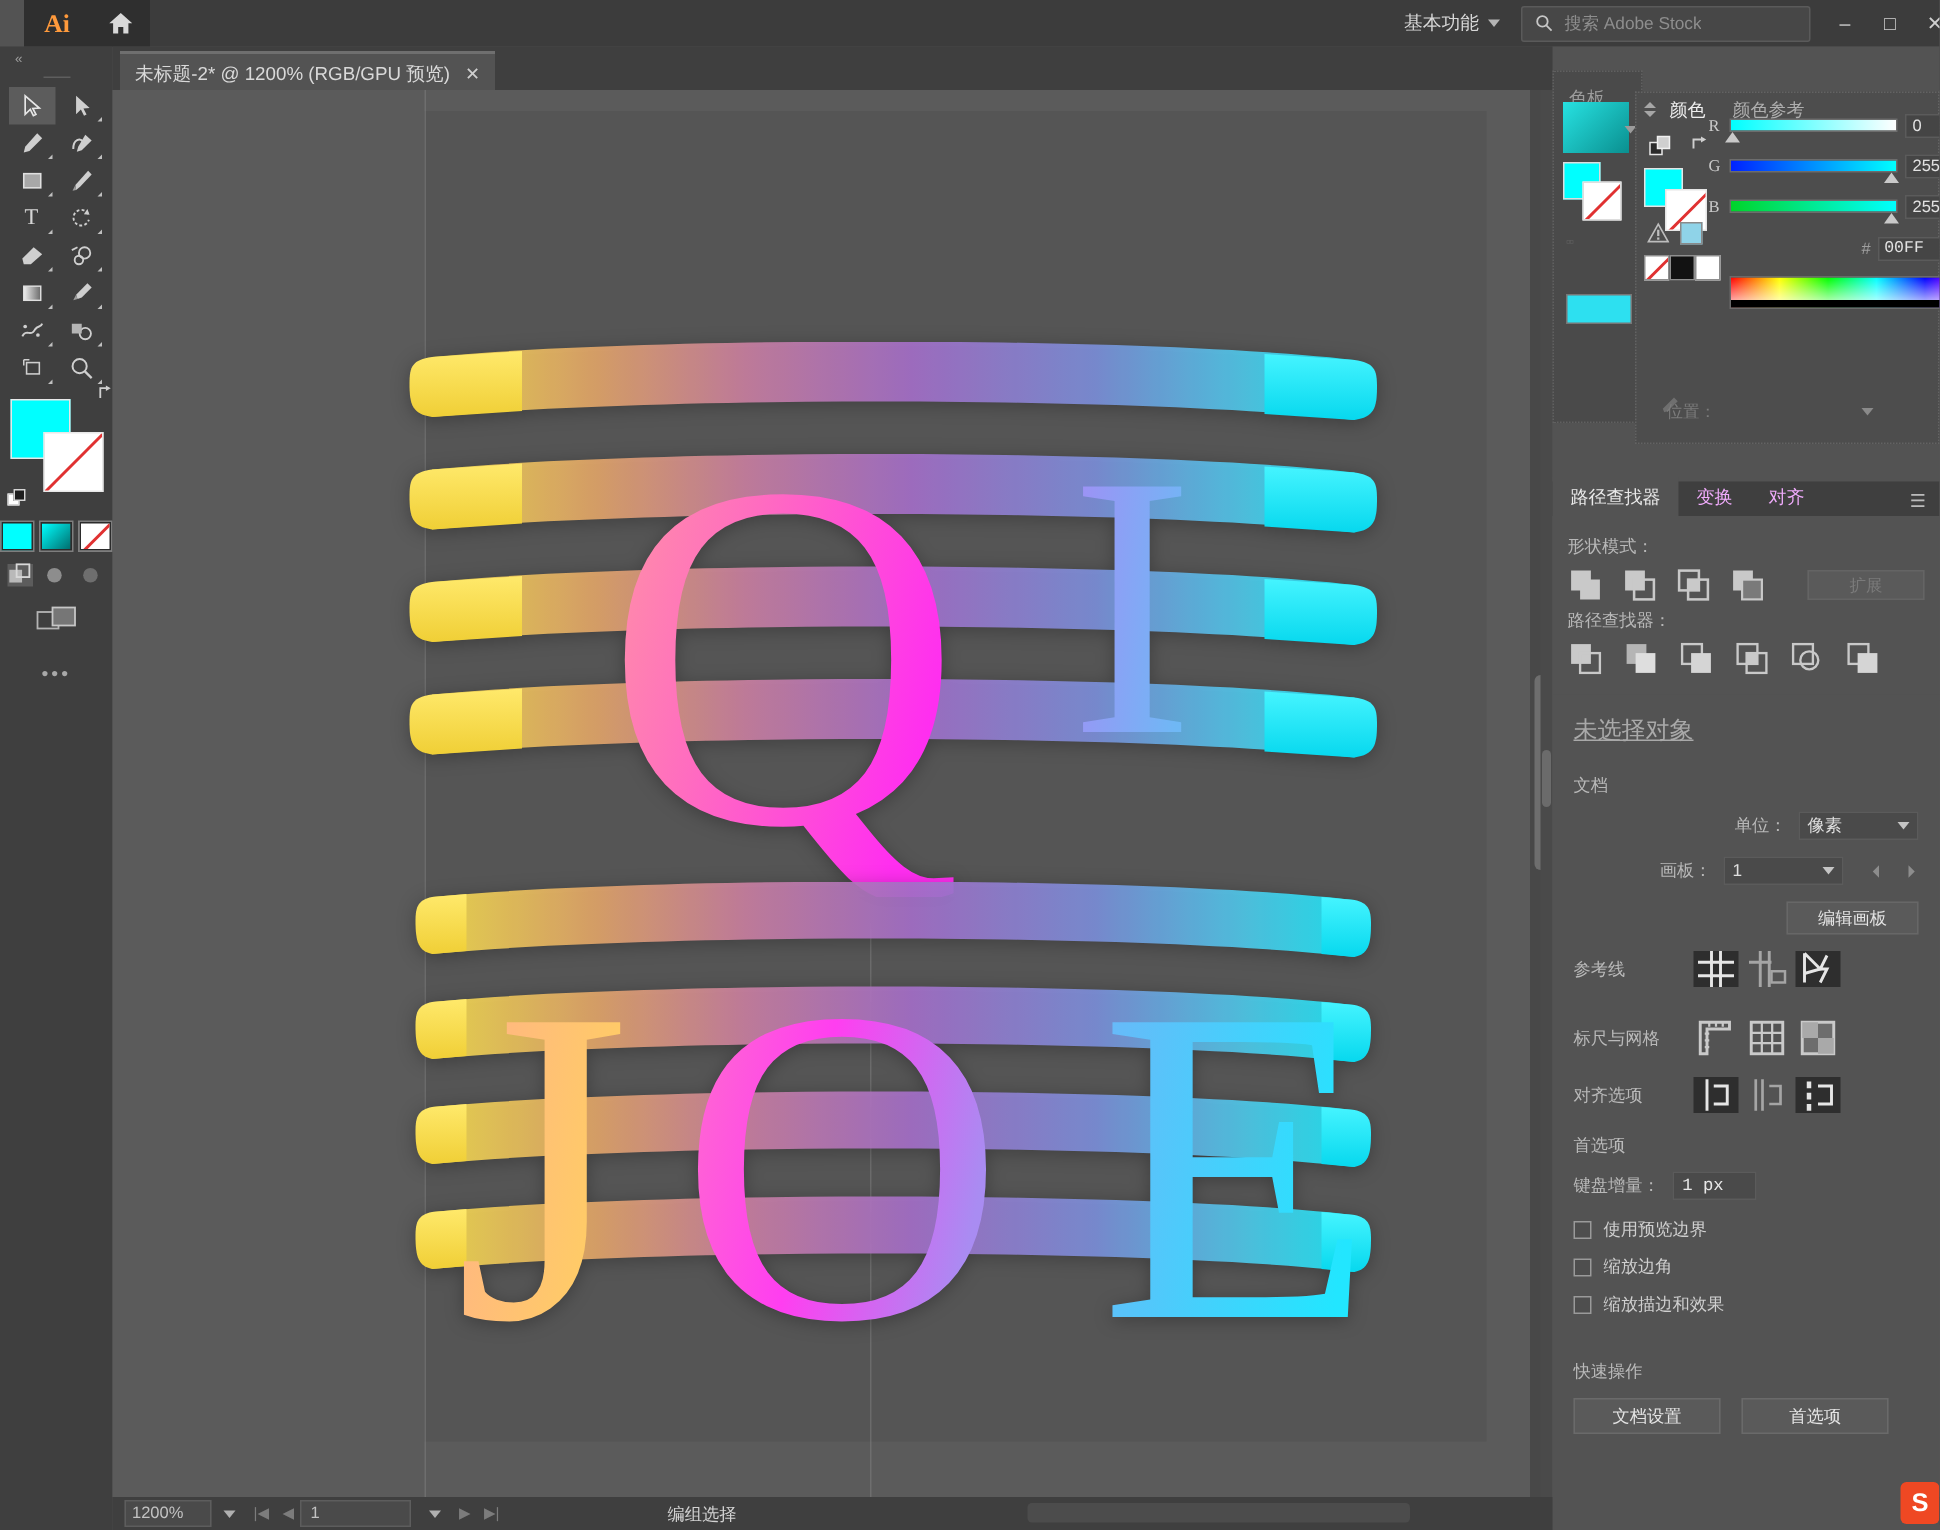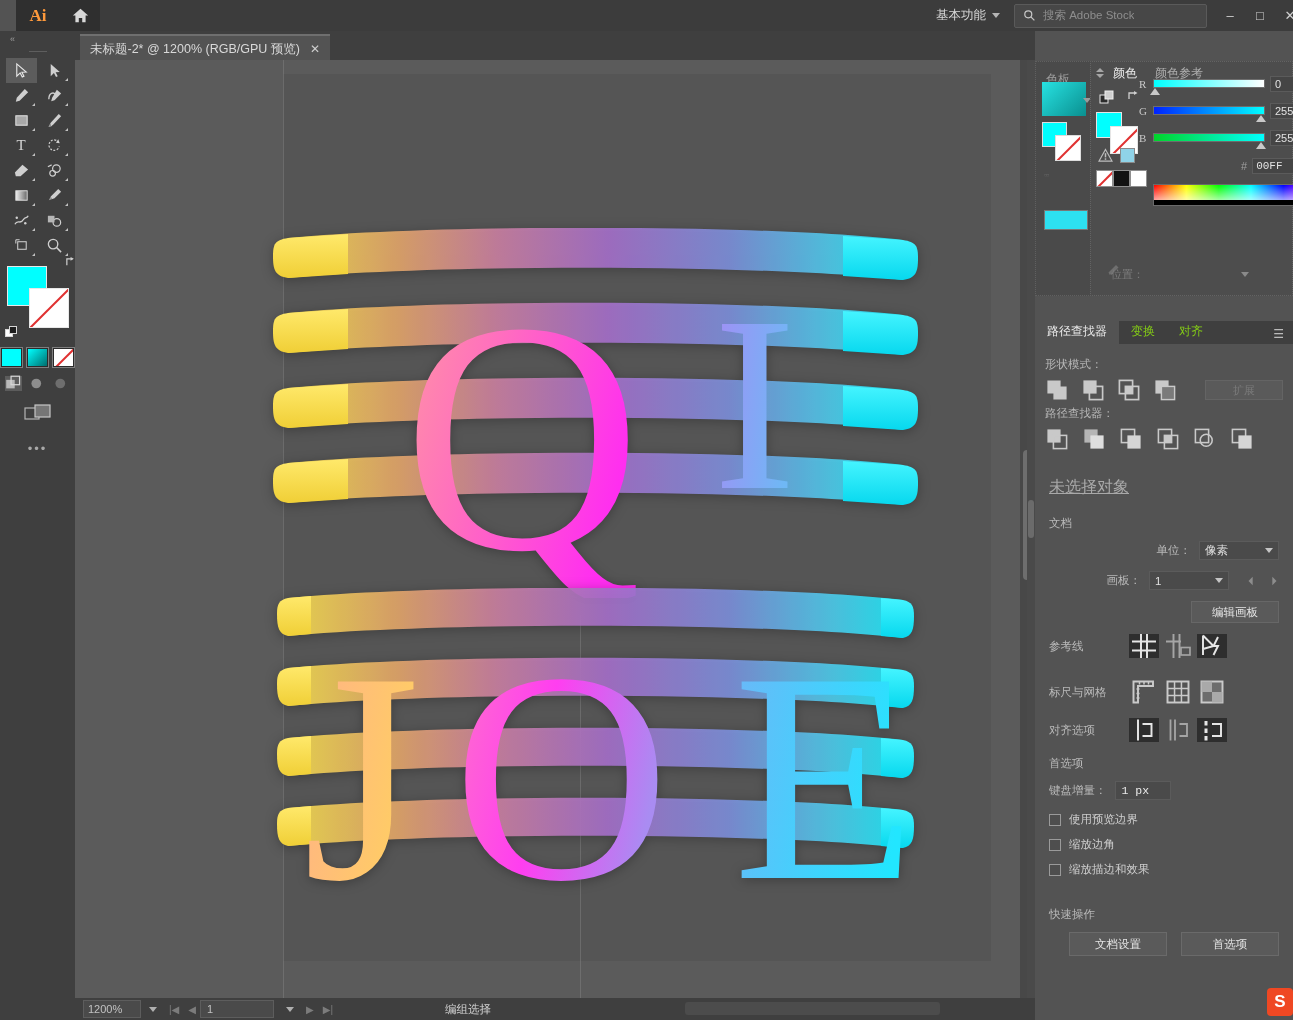--- a/index.html
+++ b/index.html
@@ -101,26 +101,26 @@
   .page-field{width:66px;height:16px;background:#4a4a4a;border:1px solid #5d5d5d;display:flex;
               align-items:center;padding-left:6px;font-size:11px;margin:0 4px;}
   .sb-status{margin-left:112px;font-size:11.5px;color:#d2d2d2;}
   .sb-right{margin-left:auto;display:flex;align-items:center;gap:10px;padding-right:14px;color:#9b9b9b;font-size:10px;}
   .sb-hscroll{position:absolute;left:610px;top:4px;width:255px;height:13px;background:#4c4c4c;border-radius:3px;}
 
   
   .rightdock{position:absolute;left:1035px;top:31px;width:258px;height:967px;background:#535353;}
   .panel{position:absolute;left:0;background:#535353;}
   .ptabs{display:flex;align-items:flex-end;height:23px;background:#3f3f3f;}
-  .ptab{padding:5px 12px 4px;font-size:12px;color:#84cc16;white-space:nowrap;}
+  .ptab{padding:5px 12px 4px;font-size:12px;color:#f0abfc;white-space:nowrap;}
   .ptab.active{background:#535353;color:#eaeaea;}
   .pmenu{margin-left:auto;padding:0 9px 4px;color:#bbb;font-size:12px;line-height:1;}
 
   
-  .swatchpanel{position:absolute;left:0;top:30px;width:60px;height:235px;background:#4a4a4a;border:1px dotted #606060;box-sizing:border-box;font-family:Liberation Serif, serif;}
+  .swatchpanel{position:absolute;left:0;top:16px;width:60px;height:235px;background:#4a4a4a;border:1px dotted #606060;box-sizing:border-box;font-family:Liberation Serif, serif;}
   .swatch-label{position:absolute;left:10px;top:9px;font-size:12px;color:#9d9d9d;}
   .sw-grad{position:absolute;left:6px;top:20px;width:44px;height:34px;
            background:linear-gradient(135deg,#27e2e2,#0a8f8f);}
   .sw-caret{position:absolute;right:3px;top:36px;width:0;height:0;border-left:4px solid transparent;
             border-right:4px solid transparent;border-top:5px solid #9b9b9b;}
   .sw-fs{position:absolute;left:6px;top:60px;width:40px;height:40px;}
   .sw-fs .f{position:absolute;left:0;top:0;width:25px;height:25px;background:#00ffff;border:1px solid #ddd;box-sizing:border-box;}
   .sw-fs .s{position:absolute;left:13px;top:13px;width:26px;height:26px;background:#fff;border:1px solid #ddd;box-sizing:border-box;overflow:hidden;}
   .sw-fs .s:after{content:"";position:absolute;left:-4px;top:11px;width:36px;height:2px;background:#e03131;transform:rotate(-45deg);}
   .sw-row{position:absolute;left:8px;top:148px;width:44px;height:20px;background:#2de0f0;border:1px solid #777;box-sizing:border-box;}
@@ -206,21 +206,21 @@
   .pp-iconrow .lab{width:80px;font-size:11.5px;color:#b9b9b9;}
   .pp-ico{width:30px;height:24px;display:flex;align-items:center;justify-content:center;margin-right:4px;}
   .pp-ico.on{background:#2e2e2e;}
   .pp-inc{display:flex;align-items:center;gap:8px;margin:6px 0 12px;}
   .pp-num{width:56px;height:19px;background:#4a4a4a;border:1px solid #5b5b5b;box-sizing:border-box;
           display:flex;align-items:center;padding-left:6px;font-size:11.5px;color:#e8e8e8;
           font-family:"Liberation Mono",monospace;}
   .pp-check{display:flex;align-items:center;gap:8px;margin-bottom:10px;}
   .pp-box{width:12px;height:12px;border:1px solid #9a9a9a;background:#4e4e4e;box-sizing:border-box;}
   .pp-chklbl{font-size:11.5px;color:#cfcfcf;}
-  .pp-qa{display:flex;gap:14px;margin-top:8px;justify-content:flex-end;}
+  .pp-qa{display:flex;gap:14px;margin-top:8px;}
   .pp-qabtn{width:98px;height:24px;background:#5a5a5a;border:1px solid #6a6a6a;box-sizing:border-box;
             display:flex;align-items:center;justify-content:center;font-size:11.5px;color:#e4e4e4;}
   .dockedge{position:absolute;left:1027px;top:60px;width:8px;height:938px;background:#4a4a4a;}
   .dockedge .h{position:absolute;left:1px;top:440px;width:6px;height:38px;background:#6b6b6b;border-radius:3px;}
   .topright-dots{position:absolute;right:6px;top:36px;color:#9a9a9a;font-size:10px;letter-spacing:1px;}
 
   .corner-badge{position:absolute;right:0;bottom:0;width:28px;height:34px;overflow:hidden;}
   .corner-badge .s{position:absolute;left:2px;top:2px;width:26px;height:28px;background:#ef4823;
                    border-radius:4px;color:#fff;font-weight:bold;font-size:17px;
                    display:flex;align-items:center;justify-content:center;}

